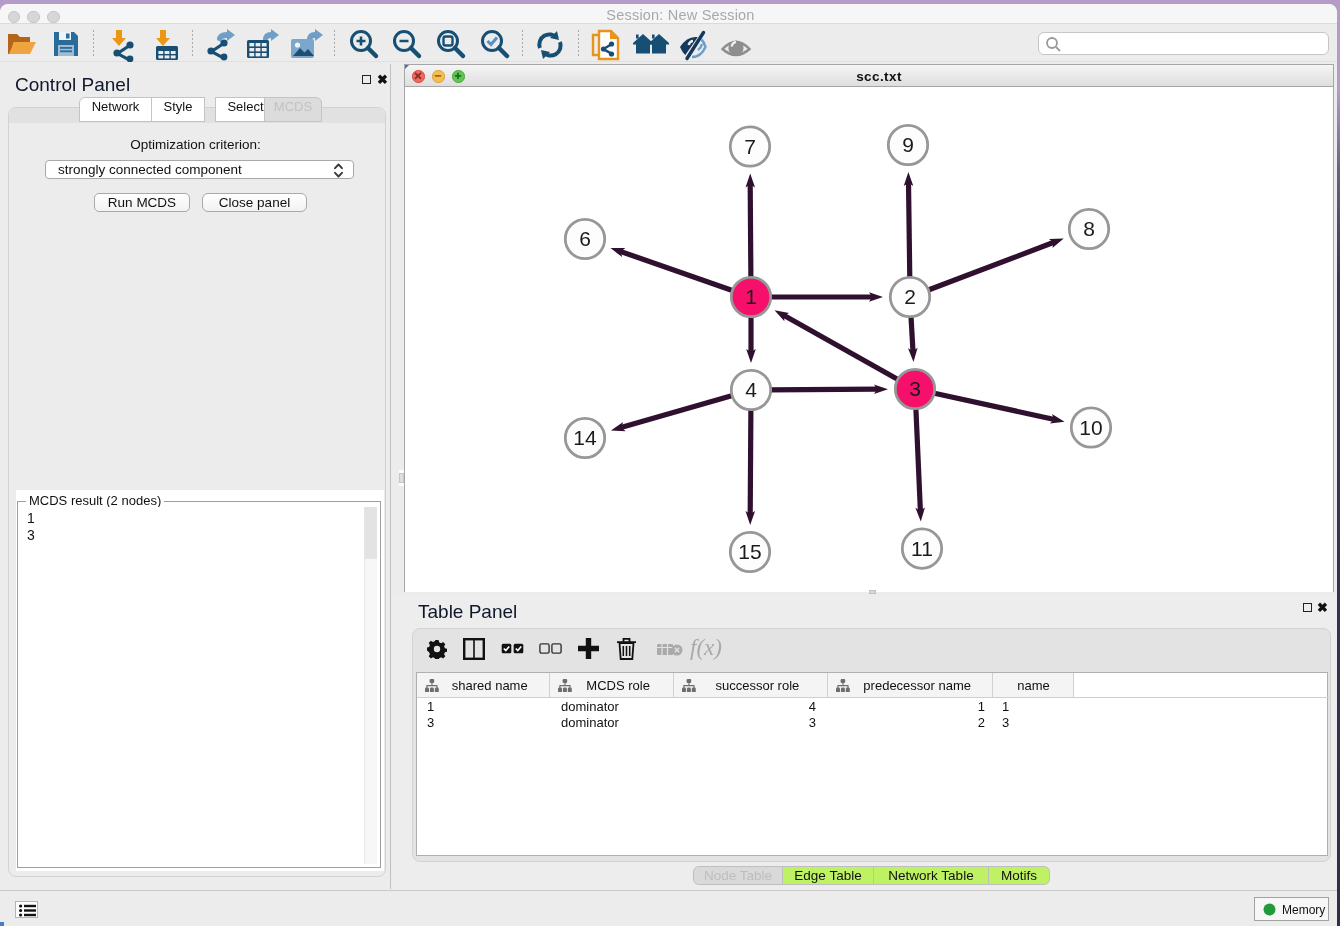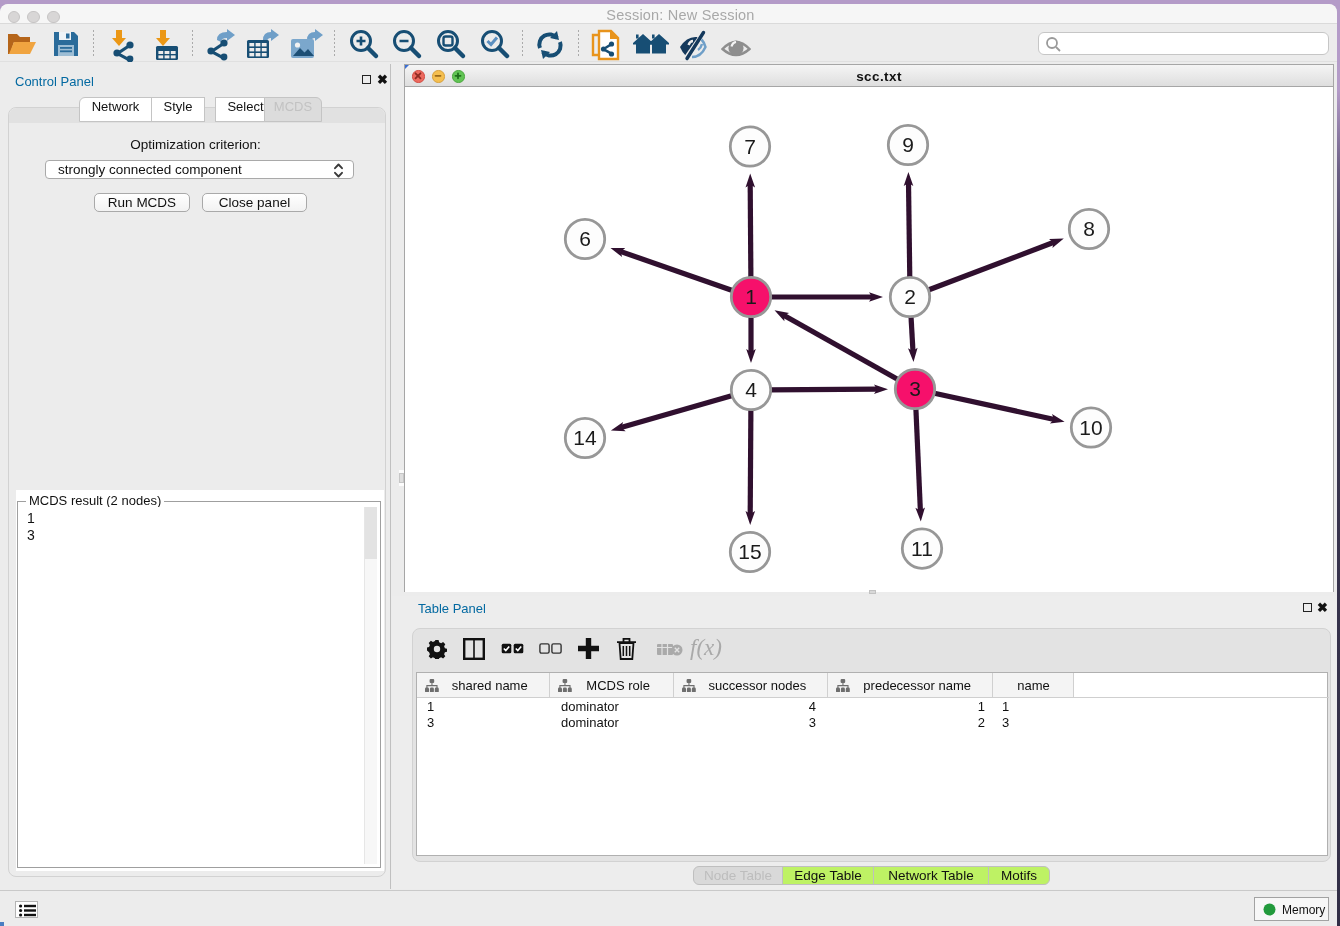--- a/index.html
+++ b/index.html
@@ -12,21 +12,21 @@
 #titlebar { left:0; top:0; width:1337px; height:19px; background:#f6f6f6; border-radius:8px 8px 0 0; }
 .tl { position:absolute; width:12.5px; height:12.5px; border-radius:50%; top:6.5px; background:#d8d6d6; border:1px solid #c6c4c4; }
 #wtitle { position:absolute; top:2.5px; left:12px; width:1337px; text-align:center; font-size:14.5px; letter-spacing:0.2px; color:#a8a8a8; }
 
 #toolbar { left:0; top:19px; width:1337px; height:39px; background:#ececec; border-top:1px solid #dadada; border-bottom:1px solid #e0e0e0; }
 .sep { position:absolute; top:6px; width:1px; height:28px; background-image:linear-gradient(#aaa 40%, transparent 40%); background-size:1px 4px; }
 .ticon { position:absolute; top:4px; }
 #searchbox { left:1038px; top:28px; width:291px; height:23px; background:#fff; border:1.5px solid #c6c6c6; border-radius:6px; }
 
 #cpanel { left:0; top:60px; width:391px; height:825px; background:#ececec; border-right:1px solid #c0c0c0; }
-.ptitle { font-size:13px; color:#0369a1; }
+.ptitle { font-size:19px; color:#0f172a; }
 .floaticn { position:absolute; width:9px; height:9px; border:1.5px solid #222; }
 .closeicn { position:absolute; font-size:13px; font-weight:bold; color:#111; }
 .tab { position:absolute; top:33px; z-index:3; height:25px; background:#fff; border:1px solid #c4c4c4; font-size:13px; color:#111; text-align:center; line-height:17px; }
 #tabband { left:0; top:50.5px; width:0; height:0; }
 #innerpanel { left:8px; top:43px; width:378px; height:770px; background:#ececec; border:1px solid #d2d2d2; border-radius:8px; }
 #innerband { left:9px; top:44px; width:376px; height:15px; background:#e1e1e1; border-radius:8px 8px 0 0; }
 #optlabel { top:73px; left:0; width:391px; text-align:center; font-size:13.5px; color:#111; }
 #selbox { left:45px; top:96px; width:309px; height:19px; background:#fff; border:1px solid #a9a9a9; border-radius:4px; font-size:13.5px; color:#111; line-height:17px; padding-left:12px; }
 .btn { position:absolute; top:129px; height:19px; background:linear-gradient(#ffffff,#f2f2f2); border:1px solid #a9a9a9; border-radius:5px; font-size:13.5px; color:#111; text-align:center; line-height:17px; }
 #groupbox { left:17px; top:437px; width:364px; height:367px; border:1px solid #9f9f9f; }
@@ -215,21 +215,21 @@
     <div id="innerpanel" class="abs"></div>
     <div id="innerband" class="abs"></div>
     <div id="optlabel" class="abs">Optimization criterion:</div>
     <div id="selbox" class="abs">strongly connected component<svg width="11" height="15" style="position:absolute; right:9px; top:2px;">
           <g fill="none" stroke="#3a3a3a" stroke-width="1.9" stroke-linecap="round" stroke-linejoin="round">
             <path d="M2 5.2L5.5 1.5L9 5.2"></path>
             <path d="M2 9.8L5.5 13.5L9 9.8"></path>
           </g>
         </svg></div>
     <div class="btn" style="left:94px; width:96px;">Run MCDS</div>
-    <div class="btn" style="left:202px; width:105px;">Close panel</div>
+    <div class="btn" style="left:202px; width:105px;border-radius:6px;">Close panel</div>
     <div class="abs" style="left:16px; top:426px; width:368px; height:381px; background:#fff;"></div>
     <div id="groupbox" class="abs"></div>
     <div id="grouplabel" class="abs">MCDS result (2 nodes)</div>
     <div id="resultwhite" class="abs">1<br>3</div>
     <div id="resultscroll" class="abs"></div>
   </div>
 
   <div id="netpanel" class="abs">
     <div style="position:absolute;left:0;top:0;width:0;height:0;border-top:4px solid #3b6fd4;border-right:4px solid transparent;z-index:5;"></div>
       <div id="nettitle">
@@ -380,21 +380,21 @@
         <svg class="hicn" width="14" height="13" style="position:absolute;left:8px;top:6px">
           <g fill="#6e6e6e">
             <rect x="4.6" y="0" width="4.6" height="4" rx="1"></rect>
             <rect x="0" y="8.6" width="4" height="5" rx="1.4"></rect>
             <rect x="4.9" y="8.6" width="4" height="5" rx="1.4"></rect>
             <rect x="9.8" y="8.6" width="4" height="5" rx="1.4"></rect>
             <path d="M6.4 4h1.1v2h-1.1z"></path>
             <path fill="none" stroke="#6e6e6e" stroke-width="1.1" d="M1.9 9 V6.6 H12 V9"></path>
           </g>
         </svg>
-        <div class="hlabel" style="left:14px">successor nodes</div>
+        <div class="hlabel" style="left:14px">successor role</div>
       </div>
     <div class="hcell" style="left:411px; width:165.4px;">
         <svg class="hicn" width="14" height="13" style="position:absolute;left:8px;top:6px">
           <g fill="#6e6e6e">
             <rect x="4.6" y="0" width="4.6" height="4" rx="1"></rect>
             <rect x="0" y="8.6" width="4" height="5" rx="1.4"></rect>
             <rect x="4.9" y="8.6" width="4" height="5" rx="1.4"></rect>
             <rect x="9.8" y="8.6" width="4" height="5" rx="1.4"></rect>
             <path d="M6.4 4h1.1v2h-1.1z"></path>
             <path fill="none" stroke="#6e6e6e" stroke-width="1.1" d="M1.9 9 V6.6 H12 V9"></path>

